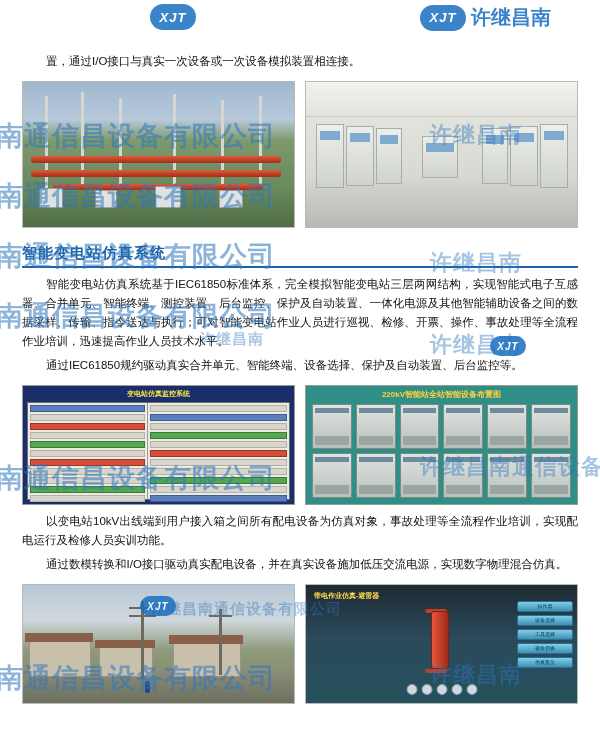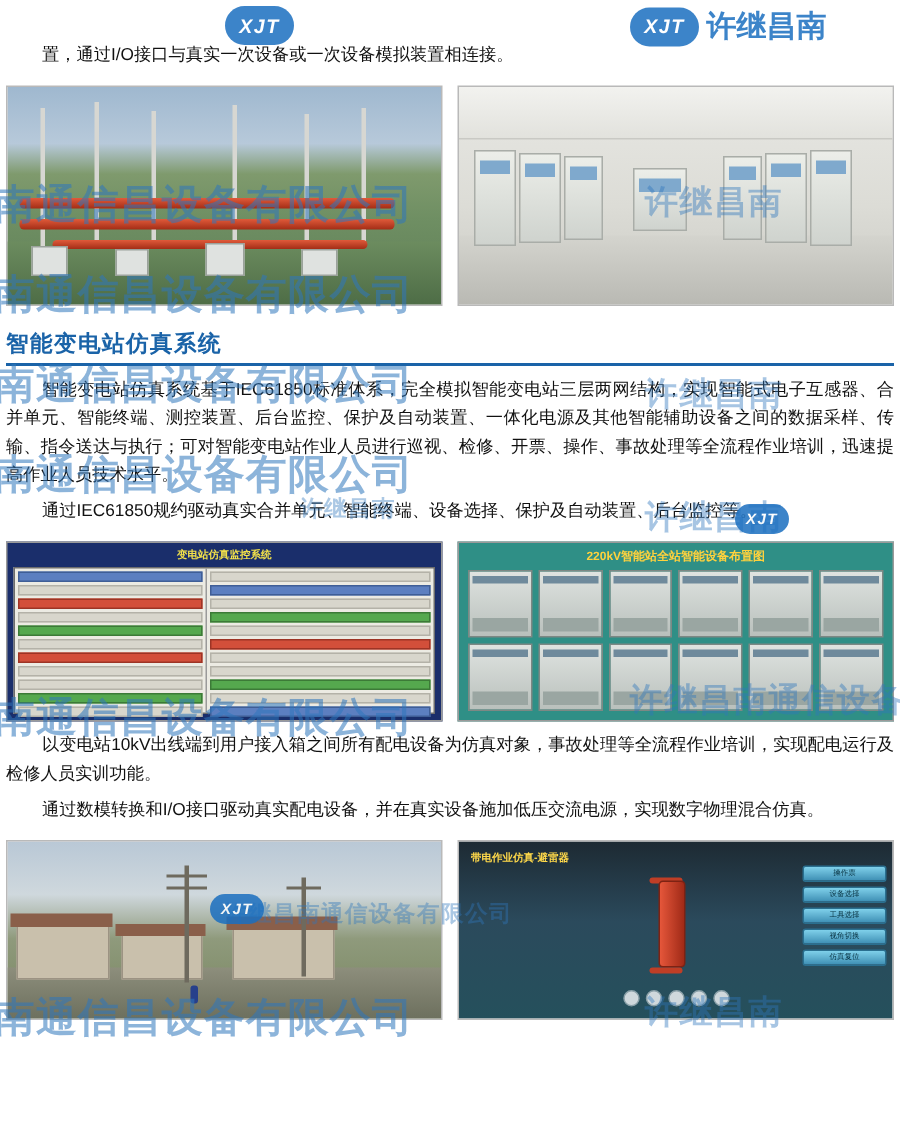--- a/index.html
+++ b/index.html
@@ -61,22 +61,23 @@
     margin-left: 5px;
     color: #1b6fc0;
     font-size: 20px;
     font-weight: bold;
   }
 
   
   .page {
     position: relative;
     z-index: 2;
-    padding: 0 4px;
+    padding: 0 22px;
     box-sizing: border-box;
+    margin-top: 24px;
   }
   .para {
     font-family: "Liberation Sans", sans-serif;
     font-size: 11.5px;
     color: #111;
     line-height: 1.65;
     text-align: justify;
     margin: 0;
   }
   .indent { text-indent: 24px; }

